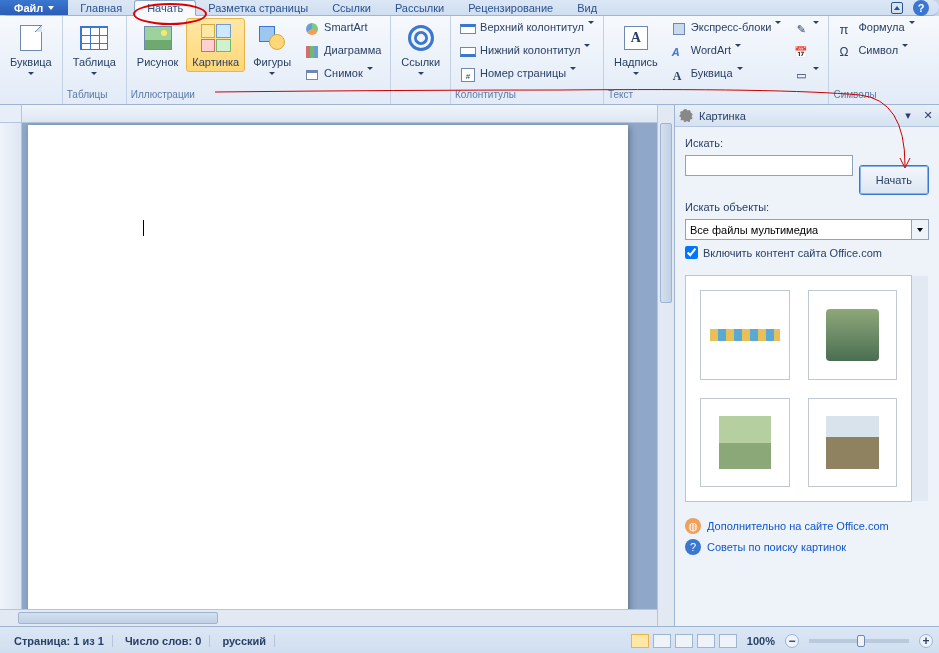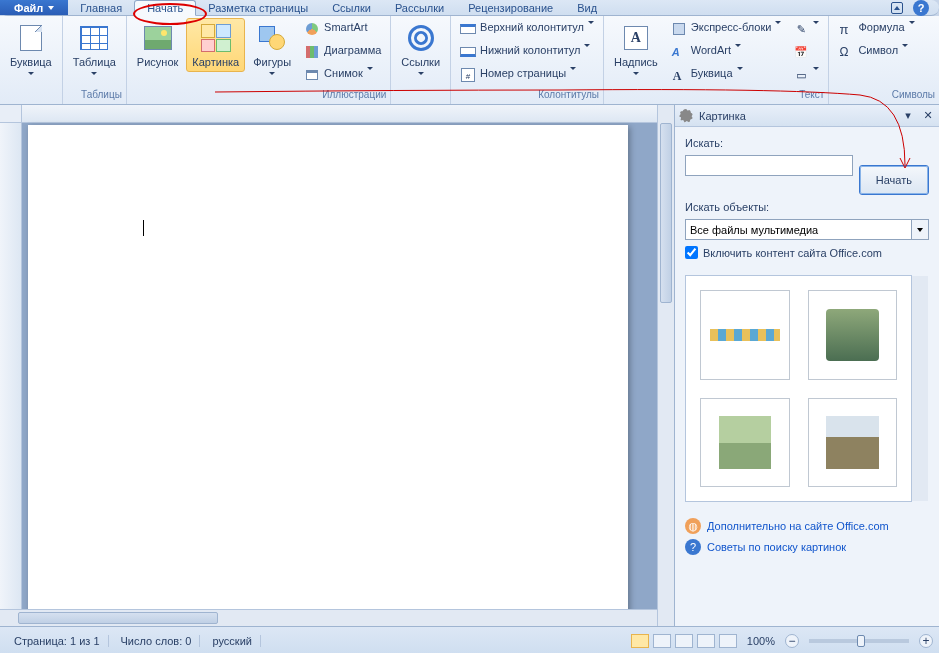--- a/index.html
+++ b/index.html
@@ -10,21 +10,21 @@
 .tab.file::after{content:"";width:0;height:0;border-top:4px solid #fff;border-left:3px solid transparent;border-right:3px solid transparent;margin-left:5px;}
 .tab.active{background:#f6f9fd;border:1px solid #8fa7c8;border-bottom:1px solid #f6f9fd;border-radius:3px 3px 0 0;margin-bottom:-1px;}
 .tabs-right{margin-left:auto;display:flex;align-items:center;gap:10px;padding-right:10px;}
 .help-icon{width:16px;height:16px;background:#3a77d0;color:#fff;border-radius:50%;display:flex;align-items:center;justify-content:center;font-weight:bold;font-size:11px;}
 .minimize-ribbon{width:12px;height:12px;border:1px solid #2a528e;border-radius:2px;display:flex;align-items:center;justify-content:center;}
 .minimize-ribbon::before{content:"";width:0;height:0;border-bottom:4px solid #2a528e;border-left:3px solid transparent;border-right:3px solid transparent;}
 
 .ribbon{background:linear-gradient(#f6f9fd,#e2ebf7);height:89px;border-bottom:1px solid #9fb4d0;display:flex;}
 .group{border-right:1px solid #c3d1e5;padding:2px 4px;display:flex;flex-direction:column;}
 .group-body{flex:1;display:flex;align-items:flex-start;gap:2px;}
-.group-label{text-align:right;color:#5b7aa8;font-size:10px;padding:2px 0;}
+.group-label{text-align:left;color:#5b7aa8;font-size:10px;padding:2px 0;}
 .bigbtn{display:flex;flex-direction:column;align-items:center;justify-content:flex-start;padding:3px 5px;gap:2px;cursor:pointer;border:1px solid transparent;border-radius:3px;}
 .bigbtn .ico{width:32px;height:32px;display:flex;align-items:center;justify-content:center;}
 .bigbtn.active{background:linear-gradient(#ffe8a6,#ffd776);border:1px solid #e8b44e;}
 .bigbtn-label{font-size:11px;color:#2a4066;text-align:center;line-height:12px;}
 .dd::after{content:"";display:block;width:0;height:0;border-top:3px solid #2a4066;border-left:3px solid transparent;border-right:3px solid transparent;margin:2px auto 0;}
 .smallbtn{display:flex;align-items:flex-start;gap:4px;padding:2px 4px;cursor:pointer;color:#2a4066;border:1px solid transparent;border-radius:2px;white-space:nowrap;}
 .smallbtn .sico{width:16px;height:16px;display:flex;align-items:center;justify-content:center;}
 .smallbtn .caret{width:0;height:0;border-top:3px solid #2a4066;border-left:3px solid transparent;border-right:3px solid transparent;}
 .vcol{display:flex;flex-direction:column;gap:1px;}
 
@@ -55,21 +55,21 @@
 .chkrow{display:flex;align-items:center;gap:5px;color:#2a4066;}
 .chkrow input{width:13px;height:13px;}
 .results{margin-top:10px;flex:1;border:1px solid #b4c5dd;background:#fff;position:relative;display:grid;grid-template-columns:1fr 1fr;gap:18px;padding:14px;align-content:start;}
 .results .rscroll{position:absolute;right:-17px;top:0;bottom:0;width:17px;background:#e2e9f3;border-left:1px solid #b4c5dd;}
 .thumb-card{border:1px solid #c0c8d2;aspect-ratio:1;display:flex;align-items:center;justify-content:center;cursor:pointer;}
 .clip{width:60%;height:60%;}
 .links{padding:6px 10px;display:flex;flex-direction:column;gap:5px;}
 .link{display:flex;align-items:center;gap:6px;color:#1155cc;cursor:pointer;}
 .link .lico{width:16px;height:16px;border-radius:50%;display:flex;align-items:center;justify-content:center;}
 
-.statusbar{height:28px;background:linear-gradient(#dce7f5,#cfdef0);border-top:1px solid #9fb4d0;display:flex;align-items:center;padding:3px 6px;gap:4px;color:#2a4066;}
+.statusbar{height:28px;background:linear-gradient(#dce7f5,#cfdef0);border-top:1px solid #9fb4d0;display:flex;align-items:center;padding:3px 6px;gap:4px;color:#2a4066;font-weight:bold;}
 .statusbar .cell{padding:0 8px;border-right:1px solid #b4c5dd;}
 .statusbar .spacer{flex:1;}
 .viewbtn{width:18px;height:14px;border:1px solid #9fb4d0;background:#eef3fa;cursor:pointer;}
 .viewbtn.active{background:#ffe8a6;border-color:#e8b44e;}
 .zoomslider{width:100px;height:4px;background:#b9c9de;position:relative;margin:0 6px;}
 .zoomslider .handle{position:absolute;left:48%;top:-4px;width:8px;height:12px;background:#eef3fa;border:1px solid #6d89af;border-radius:2px;}
 .zoombtn{width:14px;height:14px;border:1px solid #9fb4d0;border-radius:50%;background:#eef3fa;display:flex;align-items:center;justify-content:center;font-size:12px;cursor:pointer;line-height:1;}
 
 .red-oval{position:absolute;top:3px;left:133px;width:74px;height:22px;border:2px solid #d00;border-radius:50%;pointer-events:none;z-index:10;}
 svg.arrow-overlay{position:absolute;top:0;left:0;pointer-events:none;z-index:9;}

